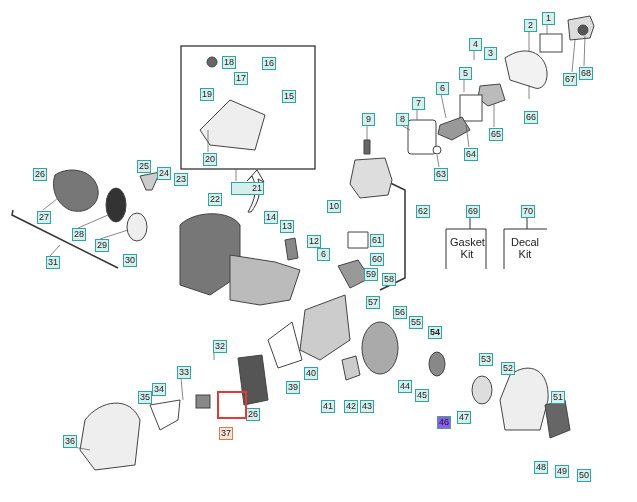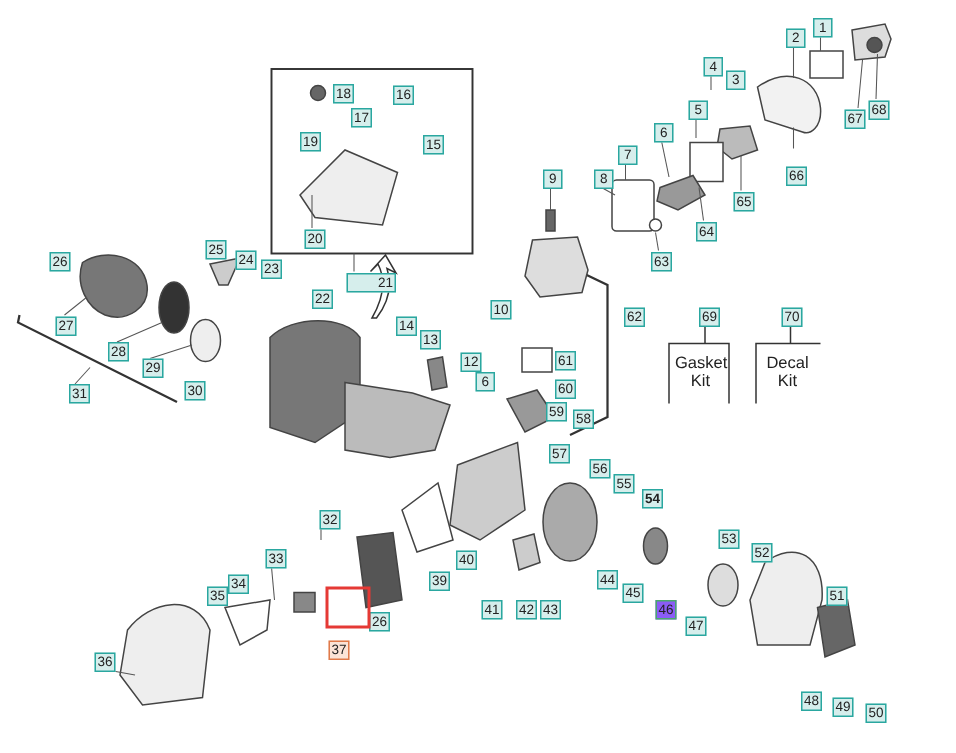--- a/index.html
+++ b/index.html
@@ -3,21 +3,21 @@
 <meta charset="utf-8">
 <style>
   html, body { margin: 0; padding: 0; background: #ffffff; }
   body { width: 637px; height: 502px; position: relative; overflow: hidden;
          font-family: "Liberation Sans", sans-serif; }
   #canvas { position: absolute; left: 0; top: 0; width: 637px; height: 502px; }
   .lbl { position: absolute; border: 1px solid #2aa7a0; background: #d6eeec; color: #222;
          font-size: 9px; line-height: 11px; padding: 0 1px; min-width: 9px; text-align: center;
          cursor: pointer; }
   .lbl.alt { border-color: #e07a4a; background: #fbe3d6; }
-  .lbl.sel { border-color: #4aa86e; background: #8b5cf6; }
+  .lbl.sel { border-color: #4aa86e; background: #8b5cf6; margin-top: 16px; }
   .kit { position: absolute; font-size: 11px; color: #222; text-align: center; line-height: 12px; }
   .hl { position: absolute; border: 2px solid #e53935; }
 </style>
 </head>
 <body>
 
 <svg id="canvas" viewBox="0 0 637 502" xmlns="http://www.w3.org/2000/svg">
   <g fill="none" stroke="#333" stroke-width="1">
 
     <rect x="181" y="46" width="134" height="123" stroke-width="1.3"></rect>

